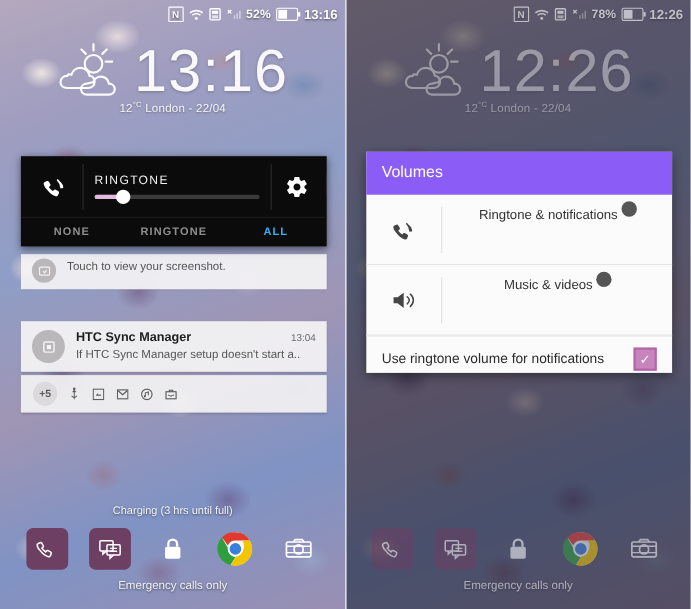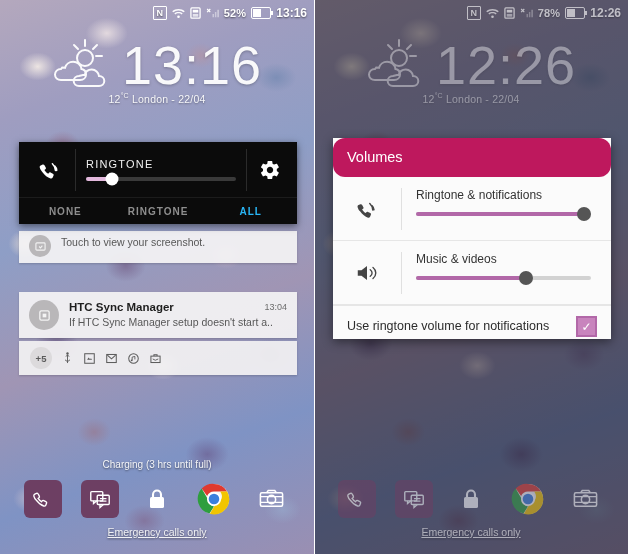--- a/index.html
+++ b/index.html
@@ -100,42 +100,42 @@
   .vp-tab.active{color:#29b6f6;}
 
   
   .dialog{position:absolute;left:19px;right:17px;top:138px;z-index:24;
     background:#fbfbfb;box-shadow:0 3px 10px rgba(0,0,0,.45);}
   .dlg-head{background:#8d6186;color:#fff;font-size:14.5px;padding:11px 14px 12px;font-weight:500;}
   .dlg-row{display:flex;align-items:center;height:63px;border-bottom:1px solid #e6e6e6;}
   .dlg-row:last-of-type{border-bottom:none;}
   .dlg-ic{width:68px;display:flex;align-items:center;justify-content:center;color:#454545;}
   .dlg-mid{flex:1;padding:0 20px 0 14px;border-left:1px solid #e0e0e0;height:42px;
-    display:flex;flex-direction:column;gap:10px;}
+    display:flex;flex-direction:row;justify-content:center;gap:10px;}
   .dlg-label{font-size:12px;color:#333;}
   .dslider{position:relative;height:4px;background:#d2d2d2;border-radius:2px;}
   .dslider .fill{position:absolute;left:0;top:0;bottom:0;background:#b268a8;border-radius:2px;}
   .dslider .thumb{position:absolute;top:50%;width:14px;height:14px;border-radius:50%;
     background:#555;transform:translate(-50%,-50%);}
   .dlg-check{display:flex;align-items:center;padding:10px 14px 2px;border-top:1px solid #e6e6e6;}
   .chk-label{flex:1;font-size:12.5px;color:#2c2c2c;line-height:17px;}
   .chkbox{width:17px;height:17px;border:2px solid #b268a8;background:#c884bd;
     display:flex;align-items:center;justify-content:center;color:#fff;font-size:12px;
     flex:0 0 auto;margin-left:8px;}
 
   
   .charging{position:absolute;left:0;right:0;bottom:84px;text-align:center;
     font-size:10px;color:rgba(255,255,255,.92);text-shadow:0 1px 2px rgba(0,0,0,.5);z-index:14;}
   .dock{position:absolute;left:0;right:0;bottom:36px;display:flex;align-items:center;
     justify-content:space-around;padding:0 14px;z-index:14;}
   .dock.dim{opacity:.55;}
   .dapp{width:38px;height:38px;border-radius:6px;display:flex;align-items:center;justify-content:center;}
   .dapp.plum{background:#6d3f63;}
   .emerg{position:absolute;left:0;right:0;bottom:16px;text-align:center;
-    font-size:10.5px;color:rgba(255,255,255,.9);text-shadow:0 1px 2px rgba(0,0,0,.5);z-index:14;text-decoration:underline;}
+    font-size:10.5px;color:rgba(255,255,255,.9);text-shadow:0 1px 2px rgba(0,0,0,.5);z-index:14;}
   .emerg.dim{opacity:.6;}
   .divider{position:absolute;left:314px;top:0;width:1px;height:554px;background:#ffffff;z-index:40;}
 </style>
 </head>
 <body>
 
 <div class="stage">
 
   <div class="phone">
     <div class="wall"></div>
@@ -396,21 +396,21 @@
         </span>
         <span class="bigclock">12:26</span>
       </div>
       <div class="weatherline">
         <span>12</span><sup>°C</sup>
         <span>London - 22/04</span>
       </div>
     </div>
 
     <div class="dialog">
-      <div class="dlg-head" style="background: #be185d; border-radius: 12px;">Volumes</div>
+      <div class="dlg-head" style="background: #8b5cf6;">Volumes</div>
 
       <div class="dlg-row">
         <div class="dlg-ic">
           <svg width="26" height="26" viewBox="0 0 28 28">
             <path d="M6.5 16.5c2.5 3.6 5.5 5.8 8.6 6.8 1 .3 1.8-.2 2.2-1l.9-2c.3-.7 0-1.5-.7-1.9l-2.4-1.3c-.6-.3-1.4-.2-1.8.4l-.7.9c-1.5-.9-2.9-2.3-3.9-3.9l1-.7c.6-.4.8-1.2.4-1.8L8.8 9.6c-.4-.7-1.2-1-1.9-.7l-2 .9c-.8.4-1.3 1.2-1 2.2.5 1.6 1.2 3.1 2.6 4.5z" fill="#454545"></path>
             <path d="M19.5 10.5c1.2 1.2 1.9 2.7 2 4.4M17 8c2 1.9 3.1 4.4 3.2 7.1" stroke="#454545" stroke-width="1.6" fill="none" stroke-linecap="round"></path>
           </svg>
         </div>
         <div class="dlg-mid">
           <div class="dlg-label">Ringtone &amp; notifications</div>

